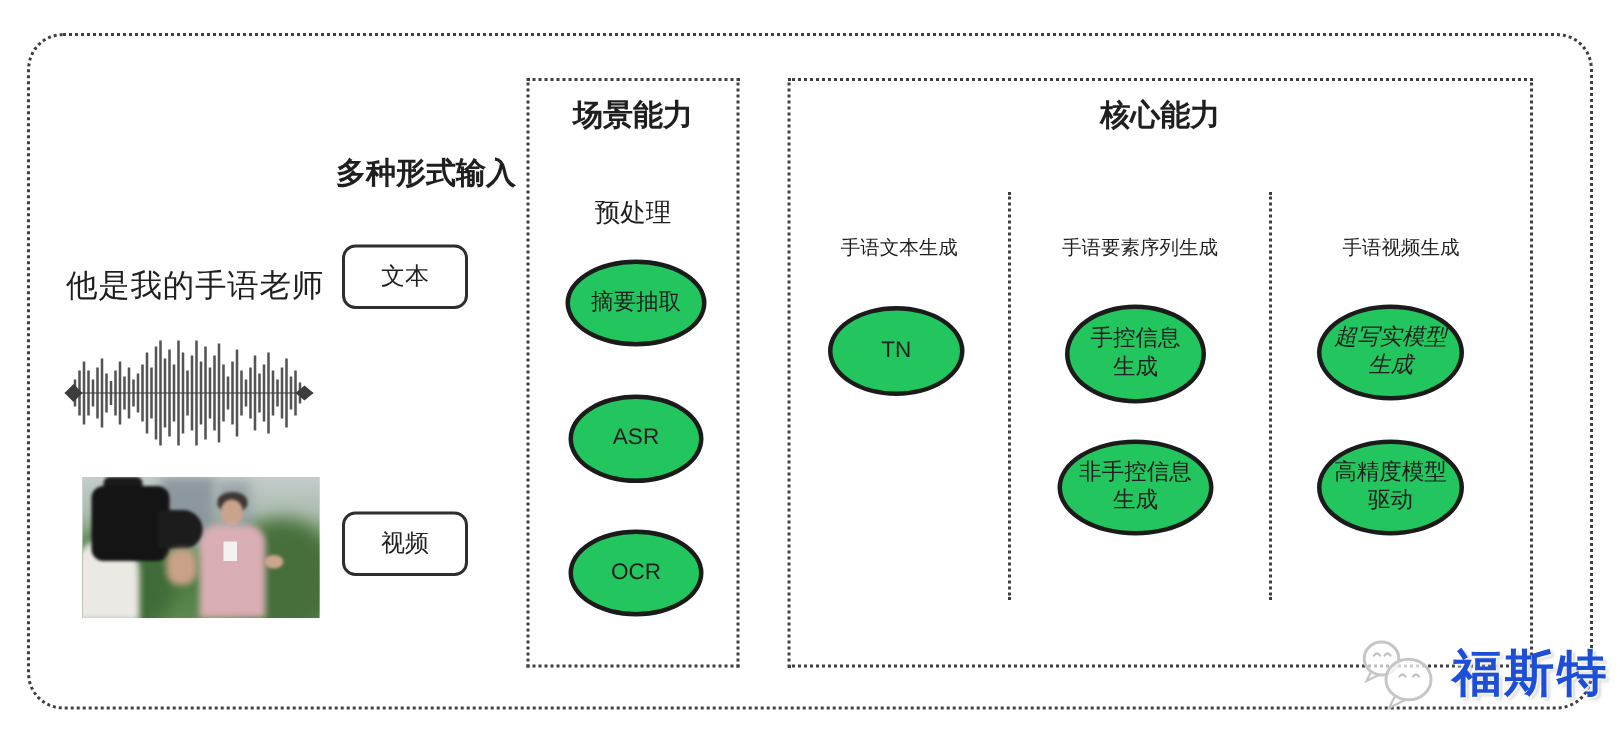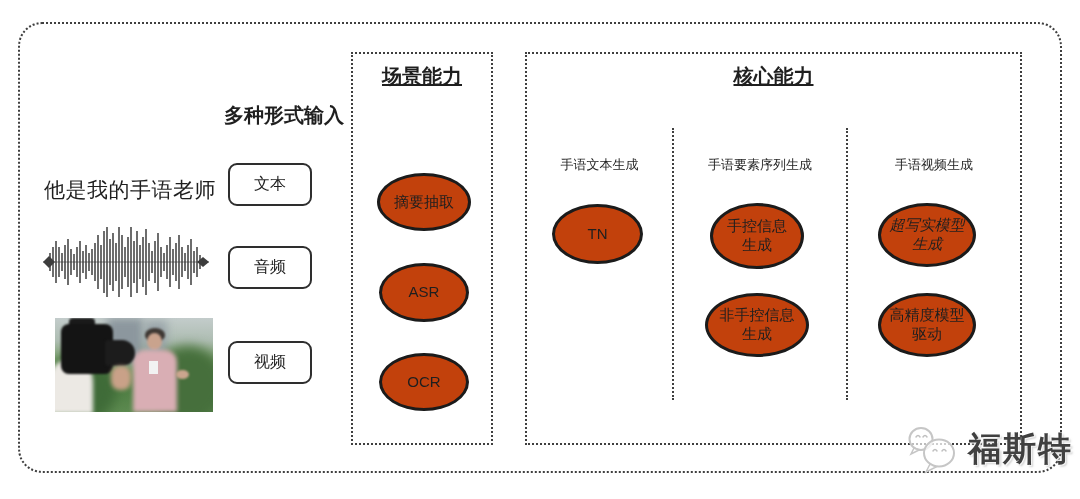--- a/index.html
+++ b/index.html
@@ -9,36 +9,36 @@
   
   .outer-border{position:absolute;left:18px;top:22px;width:1040px;height:447px;
                 border:2px dotted #3f3f3f;border-radius:24px;}
   .dash-box{position:absolute;border:2px dotted #3f3f3f;}
   .scene-box{left:351px;top:52px;width:138px;height:389px;}
   .core-box{left:525px;top:52px;width:493px;height:389px;}
   .col-sep{position:absolute;top:128px;height:272px;border-left:2px dotted #3f3f3f;}
   .sep1{left:672px;}.sep2{left:846px;}
 
   
-  .sec-title{position:absolute;font-weight:bold;font-size:20px;text-align:center;text-decoration:underline;}
+  .sec-title{position:absolute;font-weight:bold;font-size:20px;text-align:center;}
   .scene-title{left:351px;top:63px;width:142px;}
   .core-title{left:525px;top:63px;width:497px;}
   .pre-label{position:absolute;left:351px;top:130px;width:142px;text-align:center;font-size:17px;}
   .col-header{position:absolute;top:156px;font-size:13px;text-align:center;}
   .ch1{left:527px;width:145px;}.ch2{left:674px;width:172px;}.ch3{left:848px;width:172px;}
 
   .input-title{position:absolute;left:212px;top:102px;width:144px;font-size:20px;font-weight:bold;text-align:center;}
   .sample-text{position:absolute;left:44px;top:156px;font-size:21px;letter-spacing:.5px;margin-top:20px;}
 
   .input-box{position:absolute;left:228px;width:80px;height:39px;border:2px solid #2e2e2e;border-radius:9px;
              display:flex;align-items:center;justify-content:center;font-size:16px;background:#fff;}
   .box-text{top:163px;}.box-audio{top:246px;}.box-video{top:341px;}
 
   
-  .ellipse{position:absolute;border:3px solid #1b1b1b;border-radius:50%;background:#c2410c;
+  .ellipse{position:absolute;border:3px solid #1b1b1b;border-radius:50%;background:#22c55e;
            display:flex;flex-direction:column;align-items:center;justify-content:center;
            text-align:center;font-size:15px;line-height:1.25;}
   .el-summary{left:377px;top:173px;width:88px;height:52px;}
   .el-asr{left:379px;top:263px;width:84px;height:53px;}
   .el-ocr{left:379px;top:353px;width:84px;height:52px;}
   .el-tn{left:552px;top:204px;width:85px;height:54px;}
   .el-fanyi{left:552px;top:289px;width:85px;height:56px;}
   .el-manual{left:710px;top:203px;width:88px;height:60px;}
   .el-nonmanual{left:705px;top:293px;width:98px;height:58px;}
   .el-hyper{left:878px;top:203px;width:92px;height:58px;font-style:italic;}
@@ -62,21 +62,21 @@
   .ph-hand{left:121px;top:52px;width:13px;height:9px;background:#cba58e;border-radius:50%;filter:blur(1px);}
   .ph-shoulder{left:-6px;top:42px;width:44px;height:54px;background:#ece9e4;border-radius:40% 40% 0 0;filter:blur(2px);}
   .ph-cam-top{left:14px;top:0;width:26px;height:12px;background:#1a1a1a;border-radius:4px;filter:blur(1px);}
   .ph-cam-body{left:6px;top:6px;width:52px;height:50px;background:#141414;border-radius:8px;filter:blur(1px);}
   .ph-cam-lens{left:50px;top:22px;width:30px;height:26px;background:#1c1c1c;border-radius:4px 14px 14px 4px;filter:blur(1px);}
   .ph-arm{left:56px;top:48px;width:20px;height:24px;background:#c9a188;border-radius:40%;filter:blur(2px);}
 
   
   .watermark{position:absolute;left:906px;top:423px;display:flex;align-items:center;gap:4px;z-index:5;}
   .wm-icon{width:58px;height:52px;}
-  .wm-text{font-size:33px;font-weight:bold;letter-spacing:2px;color:#404040;
+  .wm-text{font-size:33px;font-weight:bold;letter-spacing:2px;color:#1d4ed8;
            text-shadow:1px 1px 1px rgba(255,255,255,.85), 2px 2px 2px rgba(170,170,170,.55);}
 </style>
 </head>
 <body>
 
 <div class="canvas">
 
   <div class="outer-border"></div>
 
   <div class="input-title">多种形式输入</div>
@@ -103,29 +103,27 @@
     <div class="ph-shoulder"></div>
     <div class="ph-cam-top"></div>
     <div class="ph-cam-body"></div>
     <div class="ph-cam-lens"></div>
     <div class="ph-arm"></div>
   </div>
 
   <div class="input-box box-text">
     <span>文本</span>
   </div>
-  <div class="input-box box-audio">
-    <span>音频</span>
-  </div>
   <div class="input-box box-video">
     <span>视频</span>
   </div>
 
   <div class="dash-box scene-box"></div>
   <div class="sec-title scene-title">场景能力</div>
+  <div class="pre-label">预处理</div>
 
   <div class="ellipse el-summary">
     <span>摘要抽取</span>
   </div>
   <div class="ellipse el-asr">
     <span>ASR</span>
   </div>
   <div class="ellipse el-ocr">
     <span>OCR</span>
   </div>

